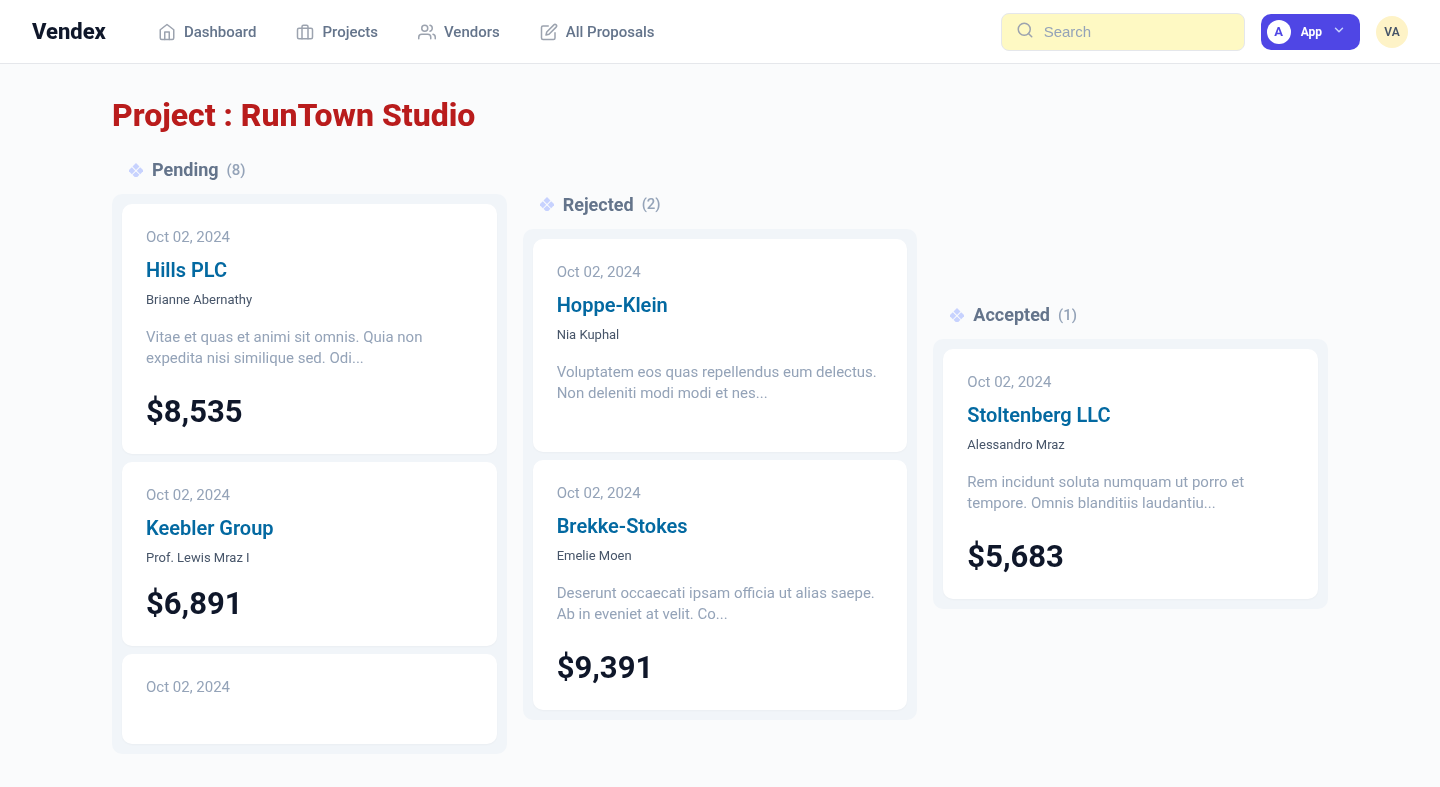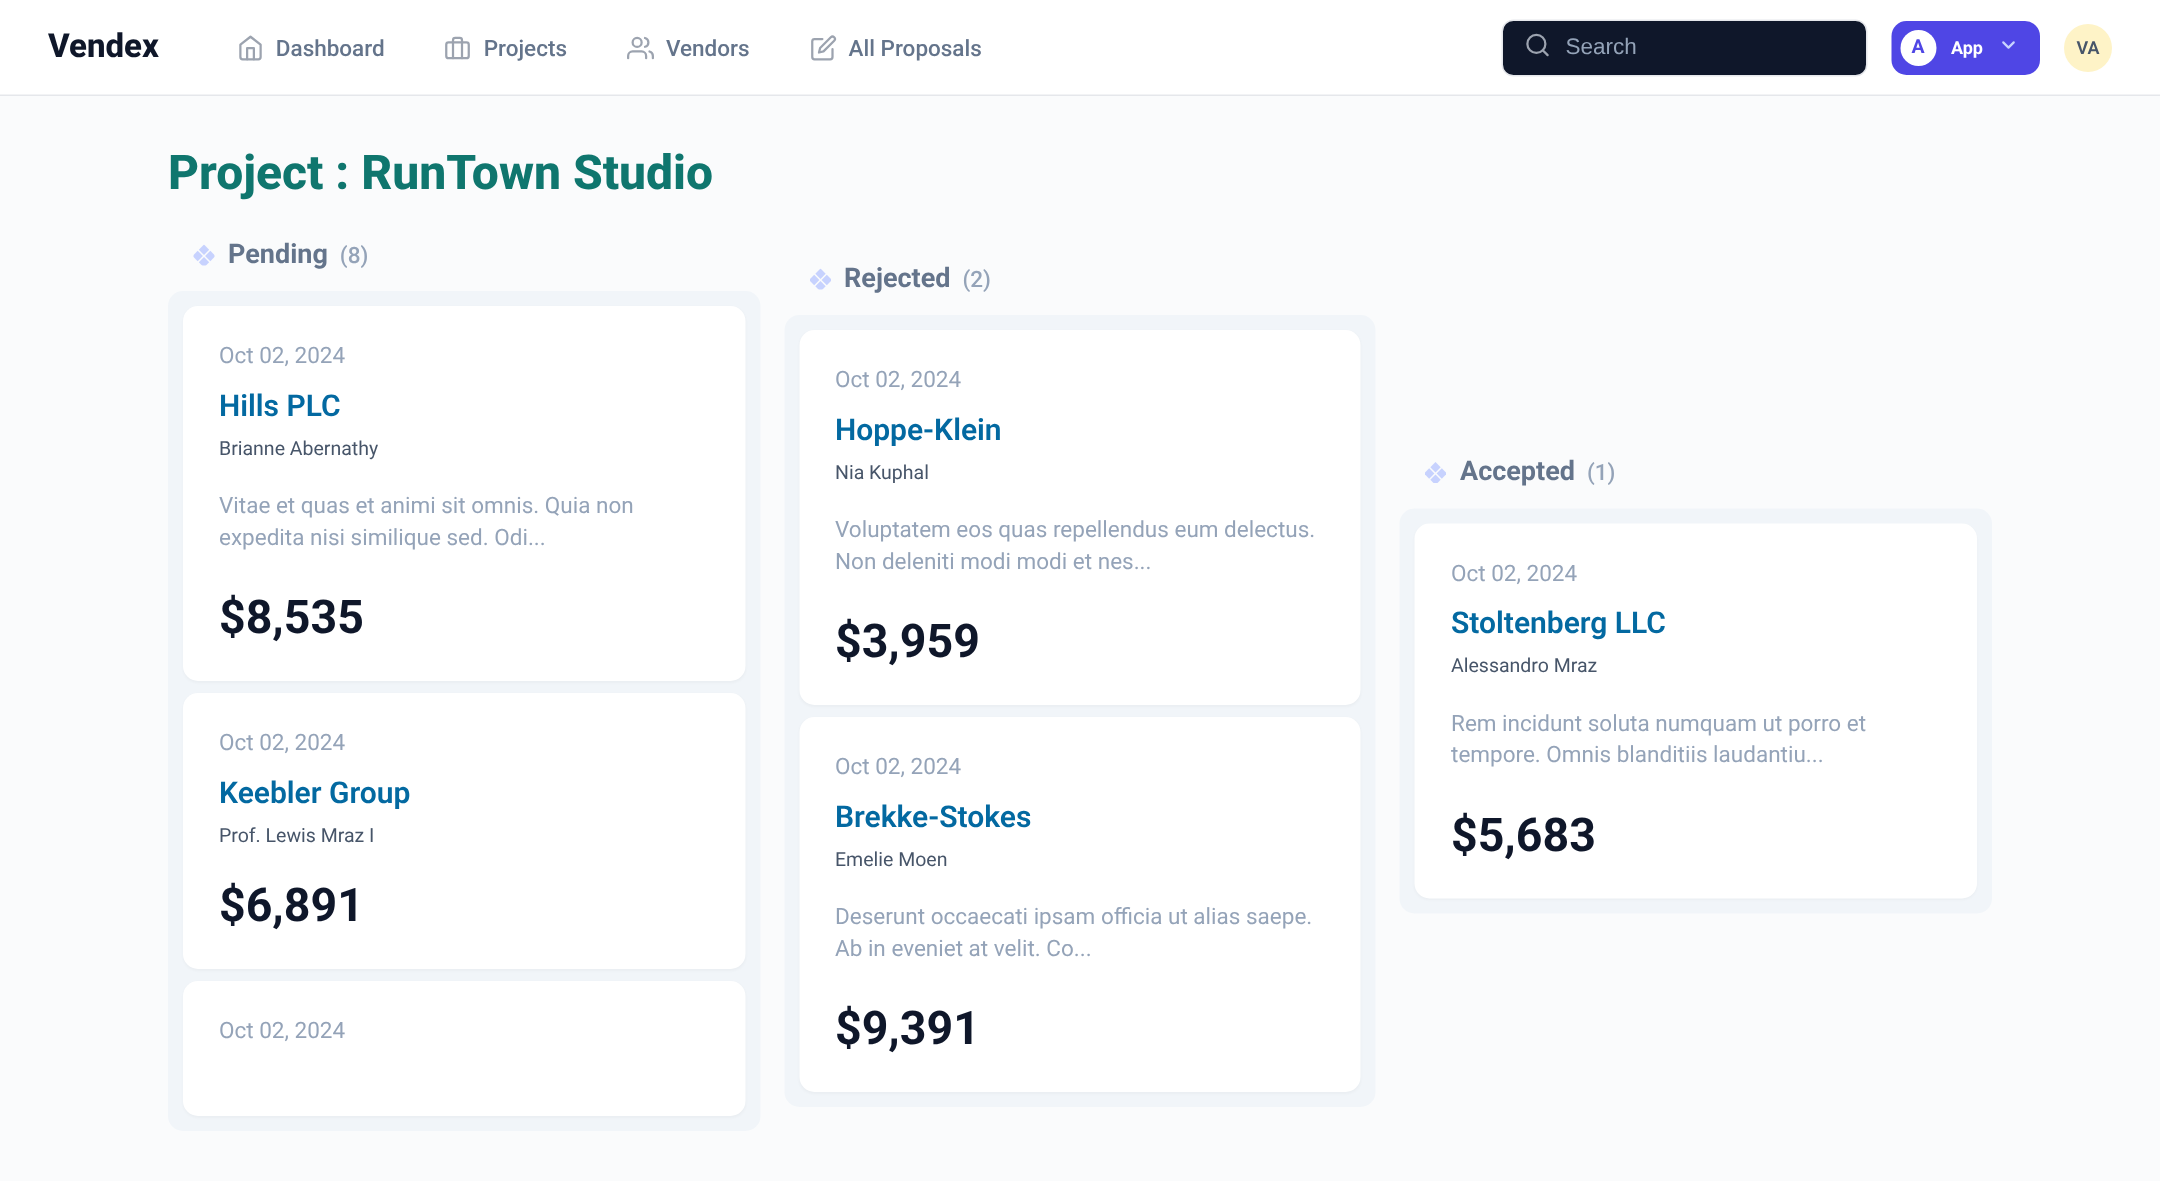--- a/index.html
+++ b/index.html
@@ -56,21 +56,21 @@
     }
     .search-box {
       display: flex;
       align-items: center;
       gap: 10px;
       border: 1px solid #e5e7eb;
       border-radius: 8px;
       height: 38px;
       width: 244px;
       padding: 0 14px;
-      background: #0f172a;
+      background: #fef9c3;
     }
     .search-box input {
       border: none;
       outline: none;
       font-size: 15px;
       color: #64748b;
       background: transparent;
       width: 100%;
     }
     .search-box input::placeholder { color: #94a3b8; }
@@ -113,21 +113,21 @@
       cursor: pointer;
     }
     .main {
       padding: 32px 112px;
       height: calc(787px - 64px);
       overflow: hidden;
     }
     .page-title {
       font-size: 32px;
       font-weight: 800;
-      color: #0f766e;
+      color: #b91c1c;
       margin-bottom: 28px;
     }
     .columns {
       display: flex;
       gap: 16px;
       height: calc(100% - 70px);
       align-items: center;
     }
     .column {
       flex: 1;
@@ -326,21 +326,20 @@
         </span>
         <span class="title">Rejected</span>
         <span class="count">(2)</span>
       </div>
       <div class="column-body">
         <div class="card">
           <div class="date">Oct 02, 2024</div>
           <div class="vendor">Hoppe-Klein</div>
           <div class="person">Nia Kuphal</div>
           <div class="desc">Voluptatem eos quas repellendus eum delectus. Non deleniti modi modi et nes...</div>
-          <div class="amount">$3,959</div>
         </div>
         <div class="card">
           <div class="date">Oct 02, 2024</div>
           <div class="vendor">Brekke-Stokes</div>
           <div class="person">Emelie Moen</div>
           <div class="desc">Deserunt occaecati ipsam officia ut alias saepe. Ab in eveniet at velit. Co...</div>
           <div class="amount">$9,391</div>
         </div>
       </div>
     </div>

